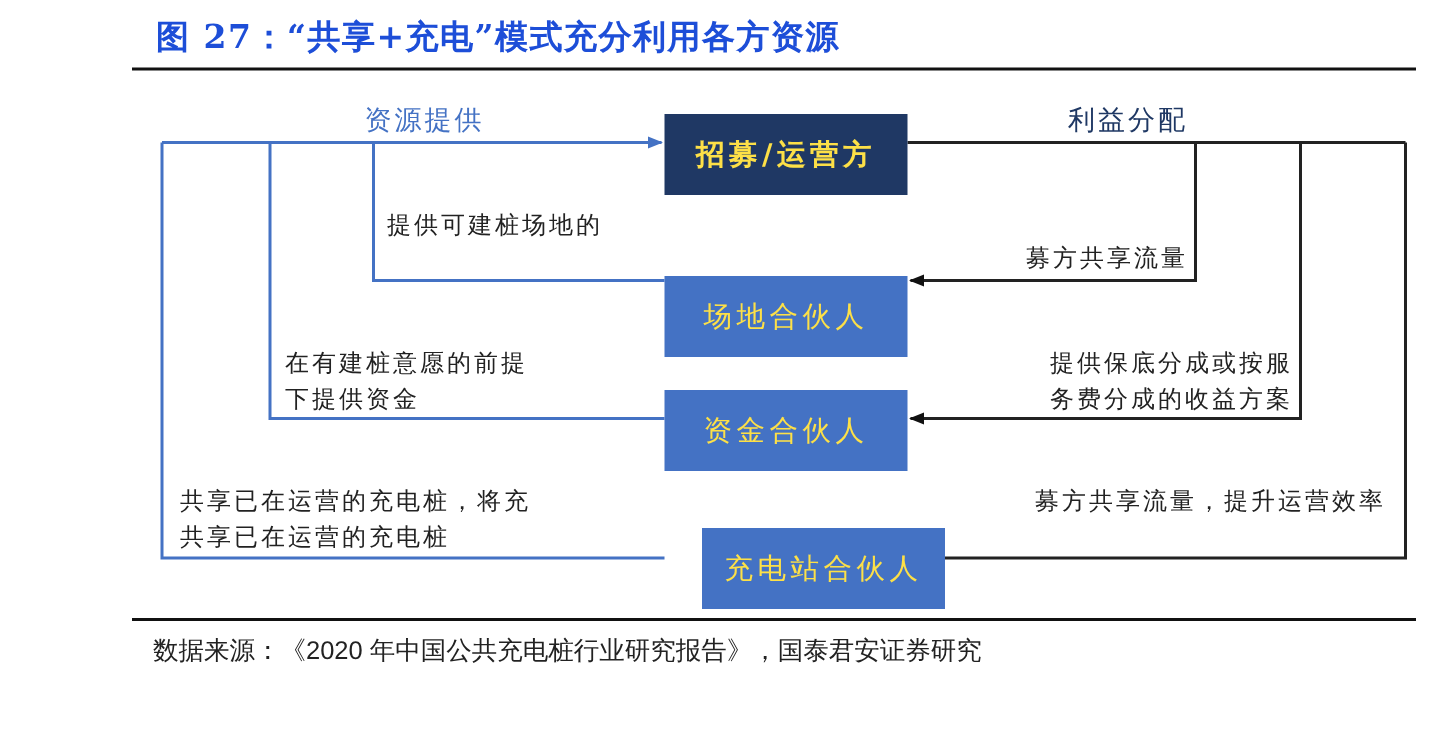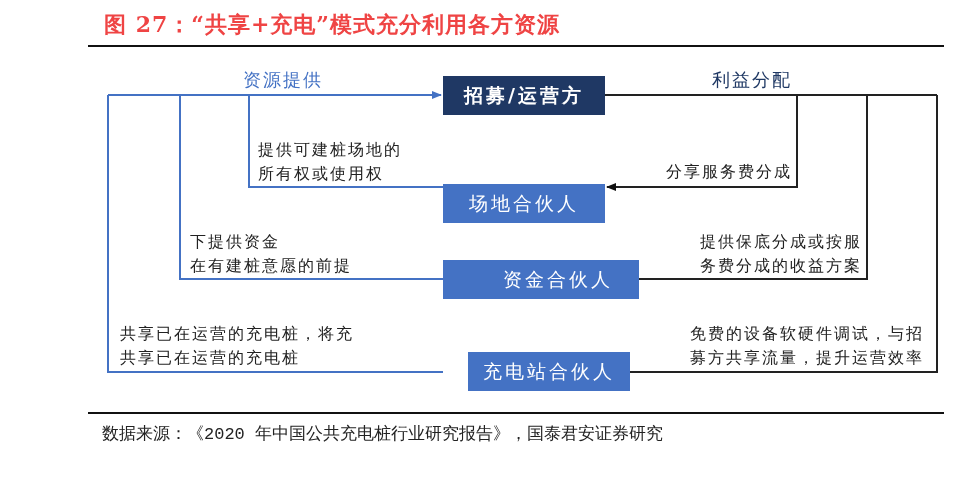--- a/index.html
+++ b/index.html
@@ -1,26 +1,26 @@
 <!DOCTYPE html>
 <html><head>
 <meta charset="utf-8">
 <style>
   html, body { margin:0; padding:0; background:#ffffff; }
   body { width:960px; height:486px; position:relative; overflow:hidden;
          font-family:"DejaVu Serif","Liberation Serif",serif; }
   .abs { position:absolute; }
-  .fig-title { left:104px; top:10px; font-size:22px; font-weight:bold; color:#ef4444;
+  .fig-title { left:104px; top:10px; font-size:22px; font-weight:bold; color:#1d4ed8;
                letter-spacing:1px; white-space:nowrap; }
   .rule-top { left:88px; top:45px; width:856px; height:2px; background:#111; }
   .rule-bottom { left:88px; top:412px; width:856px; height:2px; background:#111; }
   .source { left:102px; top:422px; font-size:17px; color:#222; white-space:nowrap;
-            font-family:Liberation Mono, monospace; }
-  .box { display:flex; align-items:center; justify-content:center; color:#ffffff;
-         font-size:19px; letter-spacing:3px; left:443px; width:162px; height:39px; }
+            font-family:Liberation Sans, sans-serif; }
+  .box { display:flex; align-items:center; justify-content:center; color:#fde047;
+         font-size:19px; letter-spacing:3px; left:443px; width:162px; height:54px; }
   .box.dark { background:#1f3864; font-weight:bold; }
   .box.mid { background:#4472c4; }
   .label-blue { color:#4472c4; font-size:18px; letter-spacing:2px; white-space:nowrap; }
   .label-dark { color:#1f3864; font-size:18px; letter-spacing:2px; white-space:nowrap;font-family:Liberation Mono, monospace; }
   .note { font-size:16px; color:#222; letter-spacing:2px; line-height:24px; white-space:nowrap; }
   .note.right { text-align:right; }
   svg.lines { position:absolute; left:0; top:0; }
 </style>
 </head>
 <body>
@@ -51,42 +51,40 @@
     <path d="M867,95 L867,279 L607,279" marker-end="url(#arrowBlack)"></path>
     <path d="M937,95 L937,372 L607,372" marker-end="url(#arrowBlack)"></path>
   </g>
 </svg>
 
 <div class="abs label-blue" style="left:243px;top:68px;">资源提供</div>
 <div class="abs label-dark" style="left:712px;top:68px;">利益分配</div>
 
 <div class="abs box dark" style="top:76px;">招募/运营方</div>
 <div class="abs box mid" style="top:168px;margin-top:16px;">场地合伙人</div>
-<div class="abs box mid" style="top:260px;padding-left:34px;">资金合伙人</div>
+<div class="abs box mid" style="top:260px;">资金合伙人</div>
 <div class="abs box mid" style="top:352px;margin-left:25px;">充电站合伙人</div>
 
 <div class="abs note" style="left:258px;top:138px;">
   <div>提供可建桩场地的</div>
-  <div>所有权或使用权</div>
 </div>
 <div class="abs note" style="left:190px;top:230px;">
+  <div>在有建桩意愿的前提</div>
   <div>下提供资金</div>
-  <div>在有建桩意愿的前提</div>
 </div>
 <div class="abs note" style="left:120px;top:322px;">
   <div>共享已在运营的充电桩，将充</div>
   <div>共享已在运营的充电桩</div>
 </div>
 
 <div class="abs note right" style="right:168px;top:160px;">
-  <div>分享服务费分成</div>
+  <div>募方共享流量</div>
 </div>
 <div class="abs note right" style="right:98px;top:230px;">
   <div>提供保底分成或按服</div>
   <div>务费分成的收益方案</div>
 </div>
 <div class="abs note right" style="right:36px;top:322px;">
-  <div>免费的设备软硬件调试，与招</div>
   <div>募方共享流量，提升运营效率</div>
 </div>
 
 <div class="abs rule-bottom"></div>
 <div class="abs source">数据来源：《2020 年中国公共充电桩行业研究报告》，国泰君安证券研究</div>
 
 </body></html>

